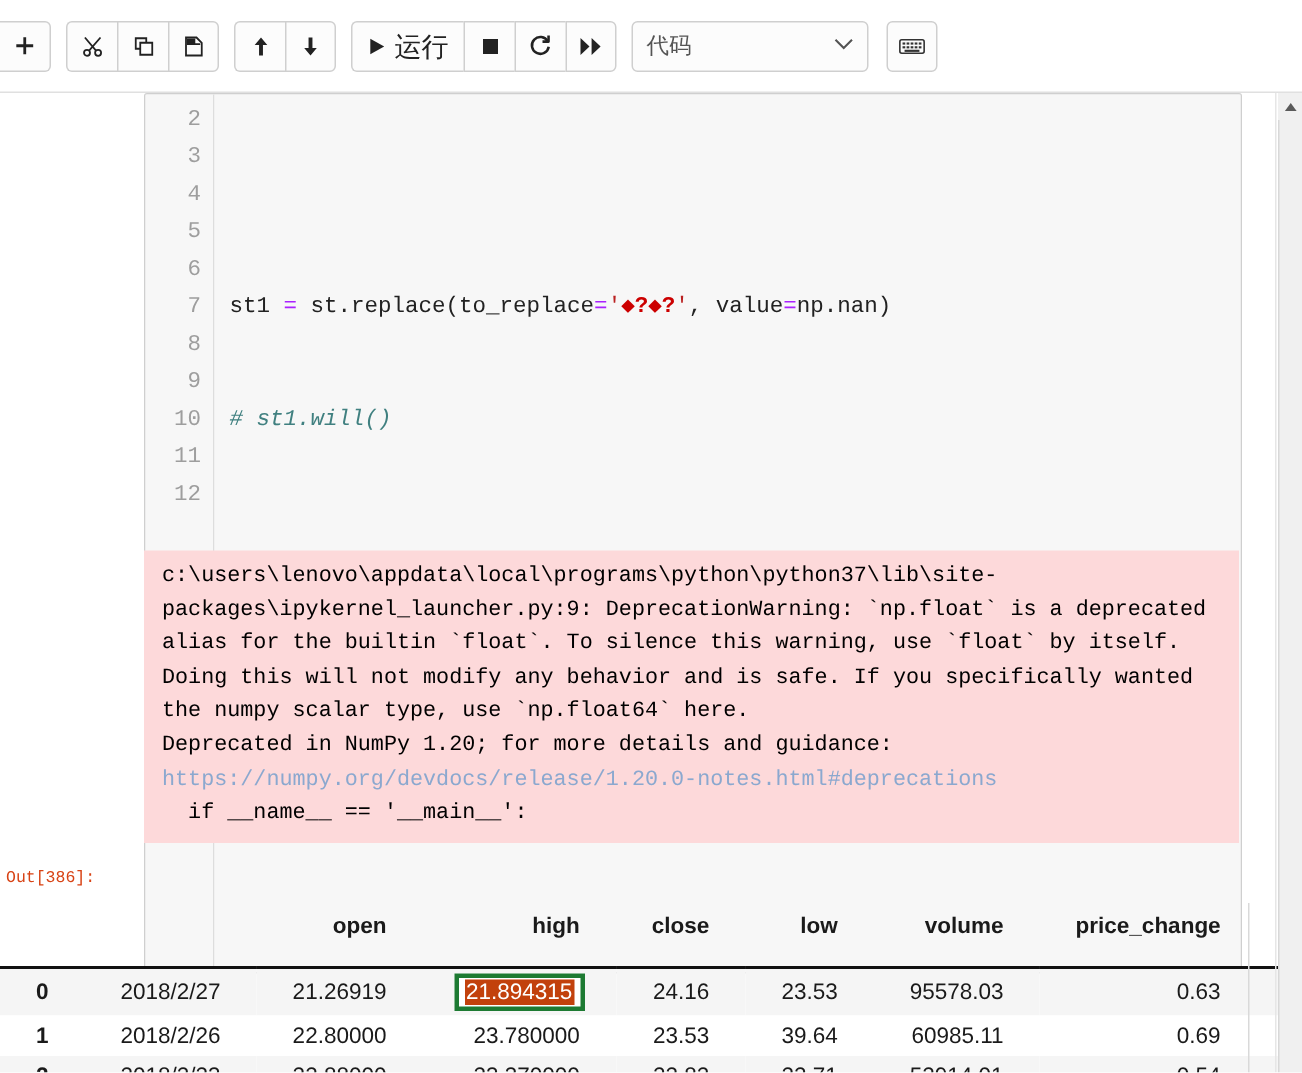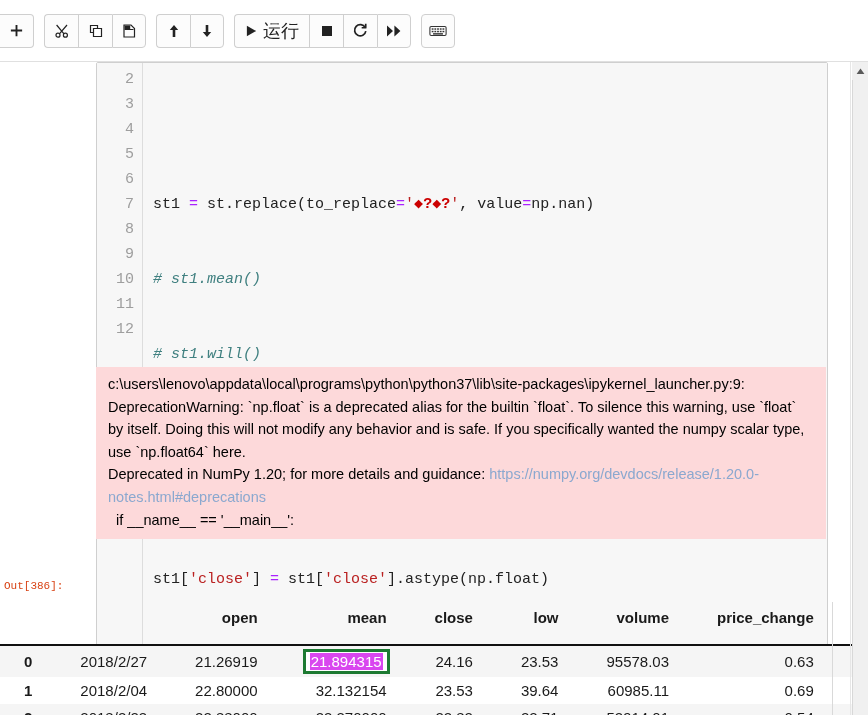--- a/index.html
+++ b/index.html
@@ -65,21 +65,21 @@
   .c-plain { color:#222; }
   .c-comment { color:#408080; font-style: italic; }
   .c-str { color:#ba2121; }
   .c-bad { color:#cc0000; font-weight:bold; }
   .c-eq { color:#aa22ff; }
 
   
   .warn {
     position:absolute; left: 96px; top: 305px; width: 730px;
     background: #fdd9da; color:#000;
-    font-family:Liberation Sans, sans-serif; font-size:14.5px;
+    font-family:Liberation Mono, monospace; font-size:14.5px;
     line-height: 22.6px; padding: 6px 12px 8px 12px; white-space:pre-wrap;
   }
   .warn a, .warn .lnk { color:#8ba8cf;margin-top:36px; }
 
   
   .out-prompt {
     position:absolute; left: 4px; top: 518px;
     font-family:"Liberation Mono", monospace; font-size:11px; color:#d84315;
   }
 
@@ -93,21 +93,21 @@
   table.df tbody td { border: none; }
   table.df tbody tr.even { background:#f5f5f5; }
   table.df tbody tr.odd { background:#ffffff; }
   th.idx, td.idx { font-weight: bold; text-align: right; width: 46px; padding-left: 110px; }
   td.datecol { text-align: right; }
   .sel-cell { position: relative; }
   .sel-box {
     display:inline-block; border: 3px solid #1d7a32; padding: 1px 4px;
     background:#ffffff; margin: -2px -3px;
   }
-  .sel-text { background:#d946ef; color:#ffffff; padding: 0 1px; }
+  .sel-text { background:#c2410c; color:#ffffff; padding: 0 1px; }
 
   
   .scroll-track {
     position:absolute; right:0; top:62px; width:16px; height:653px;
     background:#f0f0f0; border-left:1px solid #d8d8d8;
   }
   .scroll-up {
     position:absolute; right:0; top:62px; width:16px; height:18px;
     background:#f0f0f0; display:flex; align-items:center; justify-content:center;
   }
@@ -204,20 +204,28 @@
       </div>
       <div class="tb-btn">
         <span>
           <svg width="16" height="14" viewBox="0 0 16 14">
               <path d="M1 1.4l6 5.6-6 5.6zM8.4 1.4L14.4 7l-6 5.6z" fill="#222"></path>
             </svg>
         </span>
       </div>
     </div>
 
+    <div class="tb-select">
+      <span>代码</span>
+      <span class="chev">
+        <svg width="13" height="9" viewBox="0 0 13 9">
+            <path d="M1 1.5 6.5 7 12 1.5" fill="none" stroke="#555" stroke-width="1.4"></path>
+          </svg>
+      </span>
+    </div>
 
     <div class="tb-btn kbd-btn" style="border-left-width:1px;">
       <span>
         <svg width="18" height="14" viewBox="0 0 20 14">
           <rect x="1" y="2" width="18" height="10" rx="1.4" fill="none" stroke="#333" stroke-width="1.2"></rect>
           <g fill="#333">
               <rect x="3" y="4" width="2" height="1.6"></rect>
               <rect x="6" y="4" width="2" height="1.6"></rect>
           <rect x="9" y="4" width="2" height="1.6"></rect>
               <rect x="12" y="4" width="2" height="1.6"></rect>
@@ -247,21 +255,20 @@
           <div class="ln">7</div>
           <div class="ln">8</div>
           <div class="ln">9</div>
           <div class="ln">10</div>
           <div class="ln">11</div>
           <div class="ln">12</div>
         </div>
         <div class="code-lines">
           <div class="ln">&nbsp;</div>
           <div class="ln"><span class="c-plain">st1 </span><span class="c-eq">=</span><span class="c-plain"> st.replace(to_replace</span><span class="c-eq">=</span><span class="c-str">'</span><span class="c-bad">◆?◆?</span><span class="c-str">'</span><span class="c-plain">, value</span><span class="c-eq">=</span><span class="c-plain">np.nan)</span></div>
-          <div class="ln"><span class="c-comment"># st1.mean()</span></div>
           <div class="ln"><span class="c-comment"># st1.will()</span></div>
           <div class="ln">&nbsp;</div>
           <div class="ln"><span class="c-comment"># 2、在进行缺失值的处理</span></div>
           <div class="ln"><span class="c-plain">st1[</span><span class="c-str">'close'</span><span class="c-plain">] </span><span class="c-eq">=</span><span class="c-plain"> st1[</span><span class="c-str">'close'</span><span class="c-plain">].astype(np.float)</span></div>
           
           
           
         </div>
       </div>
     </div>
@@ -272,21 +279,21 @@
 
     <div class="out-prompt">Out[386]:</div>
 
     <div class="df-wrap">
       <table class="df">
         <thead>
           <tr class="hdr">
             <th class="idx"></th>
             <th></th>
             <th>open</th>
-            <th>mean</th>
+            <th>high</th>
             <th>close</th>
             <th>low</th>
             <th>volume</th>
             <th>price_change</th>
             <th>p_change</th>
             <th>ma5</th>
           </tr>
         </thead>
         <tbody>
           <tr class="even">
@@ -296,23 +303,23 @@
             <td class="sel-cell"><span class="sel-box"><span class="sel-text">21.894315</span></span></td>
             <td>24.16</td>
             <td>23.53</td>
             <td>95578.03</td>
             <td>0.63</td>
             <td>2.68</td>
             <td></td>
           </tr>
           <tr class="odd">
             <td class="idx">1</td>
-            <td class="datecol">2018/2/04</td>
+            <td class="datecol">2018/2/26</td>
             <td>22.80000</td>
-            <td>32.132154</td>
+            <td>23.780000</td>
             <td>23.53</td>
             <td>39.64</td>
             <td>60985.11</td>
             <td>0.69</td>
             <td>3.02</td>
             <td></td>
           </tr>
           <tr class="even">
             <td class="idx">2</td>
             <td class="datecol">2018/2/23</td>

